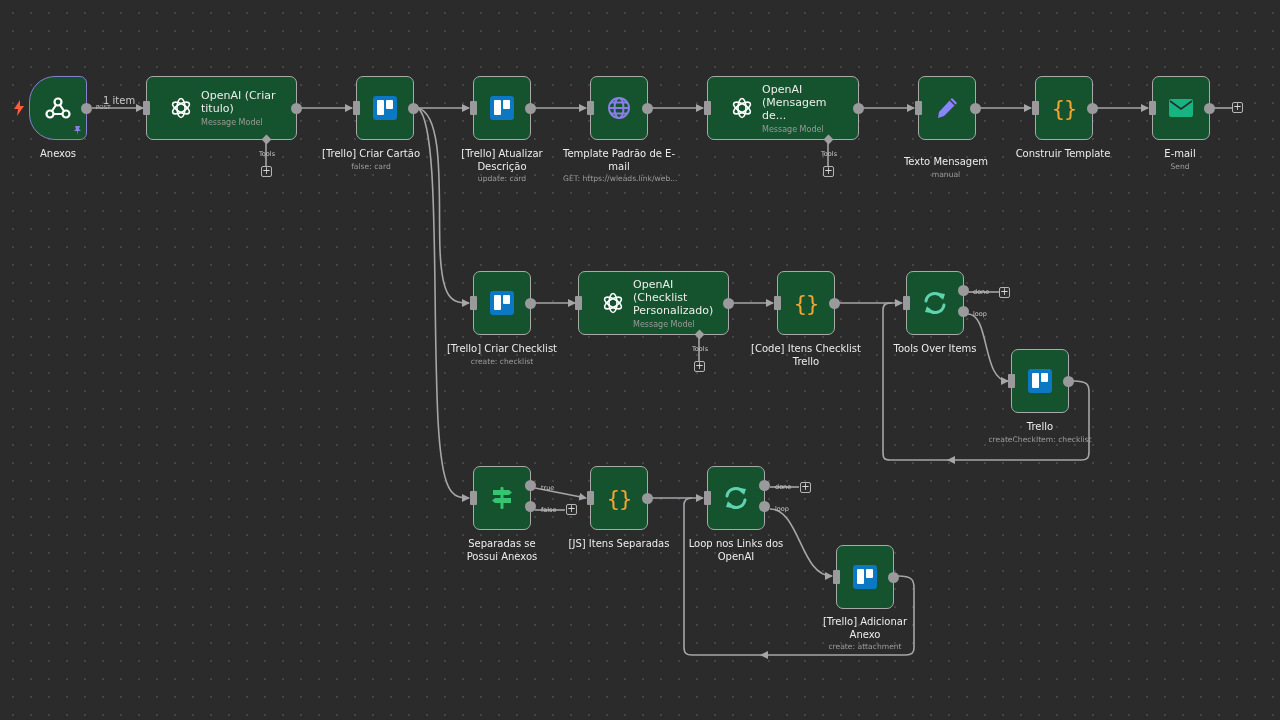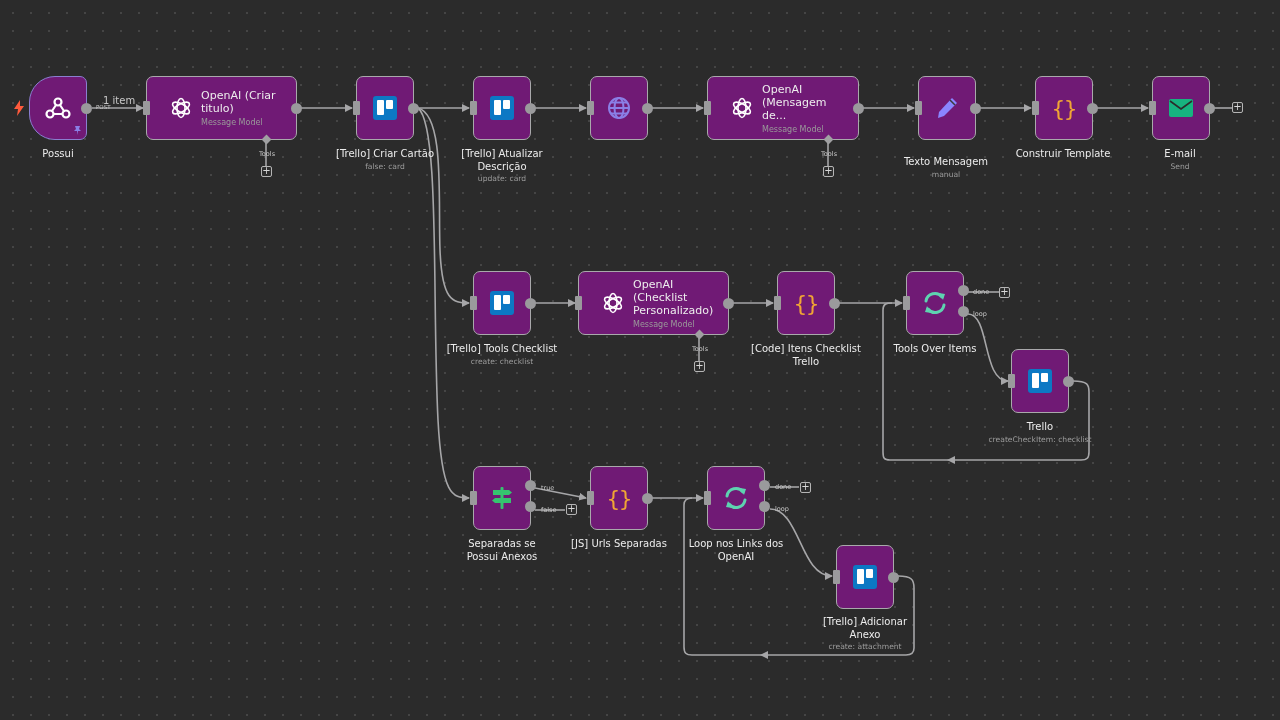--- a/index.html
+++ b/index.html
@@ -9,21 +9,21 @@
     background-image: radial-gradient(circle, #454545 1px, transparent 1.3px);
     background-size: 18px 18px;
     background-position: 4px 4px;
     font-family:"DejaVu Sans", "Liberation Sans", sans-serif;
     color:#e8e8e8;
   }
   #canvas { position:absolute; left:0; top:0; width:1280px; height:720px; }
   #edges { position:absolute; left:0; top:0; width:1280px; height:720px; pointer-events:none; }
   .node {
     position:absolute; box-sizing:border-box;
-    background:#701a75; border:1.6px solid #a9a9ab; border-radius:7px;
+    background:#14532d; border:1.6px solid #a9a9ab; border-radius:7px;
   }
   .node.trigger { border-color:#8a7fd0; border-radius:26px 7px 7px 26px; }
   .node .icon { position:absolute; left:50%; top:50%; transform:translate(-50%,-50%); }
   .node.wide .icon { left:34px; transform:translate(0,-50%); }
   .node .wide-text { position:absolute; left:90px; top:50%; transform:translateY(-50%); width:148px; }
   .wide-title { font-size:11px; line-height:13px; color:#ededed; }
   .wide-sub { font-size:8px; color:#9a9a9a; margin-top:3px; }
   .in-handle { position:absolute; left:-4px; top:50%; width:7px; height:14px; margin-top:-7px; background:#9a9a9c; border-radius:1px; }
   .out-handle { position:absolute; right:-6px; top:50%; width:11px; height:11px; margin-top:-5.5px; background:#9a9a9c; border-radius:50%; }
   .out-handle.h1 { top:30%; }
@@ -103,21 +103,21 @@
           <path d="M15,9 L19,15"></path>
           <path d="M9,18 L17,18"></path>
         </g>
       </svg>
   <svg class="pin" style="right:4px;bottom:4px" width="9" height="9" viewBox="0 0 9 9">
         <path d="M2,0 L7,0 L6,3 L8,5 L1,5 L3,3 z M4,5 L4.5,9 L5,5" fill="#8a7fe6"></path>
       </svg>
   <div class="out-handle"></div>
 </div>
 <div class="label" style="left:58px;top:148px">
-      <div>Possui</div>
+      <div>Anexos</div>
     </div>
 <div class="small-lbl" style="left:103px;top:95px;font-size:10px">1 item</div>
 <div class="small-lbl" style="left:96px;top:104px;font-size:5.5px">POST</div>
 
 <div class="node wide" style="left:146px;top:76px;width:151px;height:64px">
   <div class="in-handle"></div>
   <svg class="icon" style="left:22px" width="24" height="24" viewBox="0 0 24 24">
         <g fill="none" stroke="#fff" stroke-width="1.6">
           <ellipse cx="12" cy="12" rx="4" ry="9.5"></ellipse>
           <ellipse cx="12" cy="12" rx="4" ry="9.5" transform="rotate(60 12 12)"></ellipse>
@@ -132,21 +132,21 @@
 </div>
 <div class="tools-diamond" style="left:263px;top:136px"></div>
 <div class="small-lbl" style="left:259px;top:150px">Tools</div>
 <div class="plus-btn" style="left:261px;top:166px">+</div>
 
 <div class="node" style="left:356px;top:76px;width:58px;height:64px">
   <div class="in-handle"></div>
   <div class="icon trello-ico"></div>
   <div class="out-handle"></div>
 </div>
-<div class="label" style="left:385px;top:148px;width:110px">
+<div class="label" style="left:371px;top:148px;width:110px">
       <div>[Trello] Criar Cartão</div>
       <div class="sub">false: card</div>
     </div>
 
 <div class="node" style="left:473px;top:76px;width:58px;height:64px">
   <div class="in-handle"></div>
   <div class="icon trello-ico"></div>
   <div class="out-handle"></div>
 </div>
 <div class="label" style="left:502px;top:148px;width:90px">
@@ -158,20 +158,24 @@
   <div class="in-handle"></div>
   <svg class="icon" width="24" height="24" viewBox="0 0 24 24">
         <g fill="none" stroke="#8a7fe6" stroke-width="2">
           <circle cx="12" cy="12" r="10"></circle>
           <ellipse cx="12" cy="12" rx="4.5" ry="10"></ellipse>
           <path d="M2,12 L22,12 M4,6.5 L20,6.5 M4,17.5 L20,17.5"></path>
         </g>
       </svg>
   <div class="out-handle"></div>
 </div>
+<div class="label" style="left:619px;top:148px;width:112px">
+      <div>Template Padrão de E-mail</div>
+      <div class="sub">GET: https://wleads.link/web...</div>
+    </div>
 
 <div class="node wide" style="left:707px;top:76px;width:152px;height:64px">
   <div class="in-handle"></div>
   <svg class="icon" style="left:22px" width="24" height="24" viewBox="0 0 24 24">
         <g fill="none" stroke="#fff" stroke-width="1.6">
           <ellipse cx="12" cy="12" rx="4" ry="9.5"></ellipse>
           <ellipse cx="12" cy="12" rx="4" ry="9.5" transform="rotate(60 12 12)"></ellipse>
           <ellipse cx="12" cy="12" rx="4" ry="9.5" transform="rotate(120 12 12)"></ellipse>
         </g>
       </svg>
@@ -220,21 +224,21 @@
       <div class="sub">Send</div>
     </div>
 <div class="plus-btn" style="left:1232px;top:102px">+</div>
 
 <div class="node" style="left:473px;top:271px;width:58px;height:64px">
   <div class="in-handle"></div>
   <div class="icon trello-ico"></div>
   <div class="out-handle"></div>
 </div>
 <div class="label" style="left:502px;top:343px;width:120px">
-      <div>[Trello] Tools Checklist</div>
+      <div>[Trello] Criar Checklist</div>
       <div class="sub">create: checklist</div>
     </div>
 
 <div class="node wide" style="left:578px;top:271px;width:151px;height:64px">
   <div class="in-handle"></div>
   <svg class="icon" style="left:22px" width="24" height="24" viewBox="0 0 24 24">
         <g fill="none" stroke="#fff" stroke-width="1.6">
           <ellipse cx="12" cy="12" rx="4" ry="9.5"></ellipse>
           <ellipse cx="12" cy="12" rx="4" ry="9.5" transform="rotate(60 12 12)"></ellipse>
           <ellipse cx="12" cy="12" rx="4" ry="9.5" transform="rotate(120 12 12)"></ellipse>
@@ -307,21 +311,21 @@
 <div class="label" style="left:502px;top:538px;width:100px">
       <div>Separadas se Possui Anexos</div>
     </div>
 
 <div class="node" style="left:590px;top:466px;width:58px;height:64px">
   <div class="in-handle"></div>
   <div class="icon code-ico">{}</div>
   <div class="out-handle"></div>
 </div>
 <div class="label" style="left:619px;top:538px;width:110px">
-      <div>[JS] Urls Separadas</div>
+      <div>[JS] Itens Separadas</div>
     </div>
 
 <div class="node" style="left:707px;top:466px;width:58px;height:64px">
   <div class="in-handle"></div>
   <svg class="icon" width="26" height="26" viewBox="0 0 26 26">
         <g fill="none" stroke="#5ed3b0" stroke-width="3" stroke-linecap="round">
           <path d="M4,11 A9,9 0 0 1 20,7"></path>
           <path d="M22,15 A9,9 0 0 1 6,19"></path>
         </g>
         <path d="M17,3 L23,4 L21,10 z" fill="#5ed3b0"></path>

